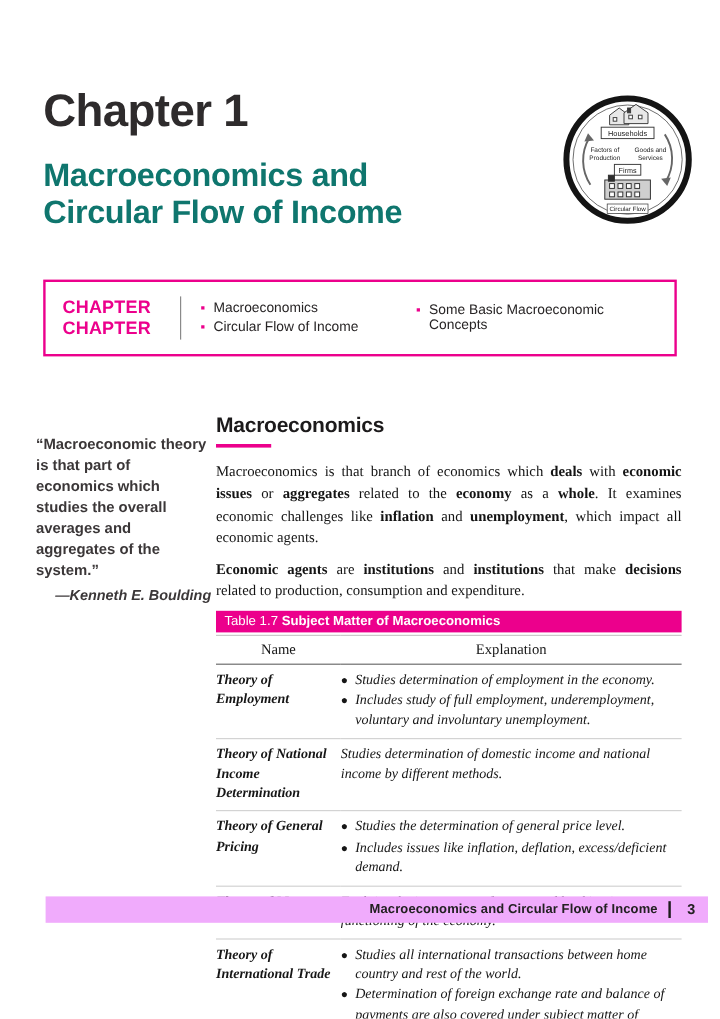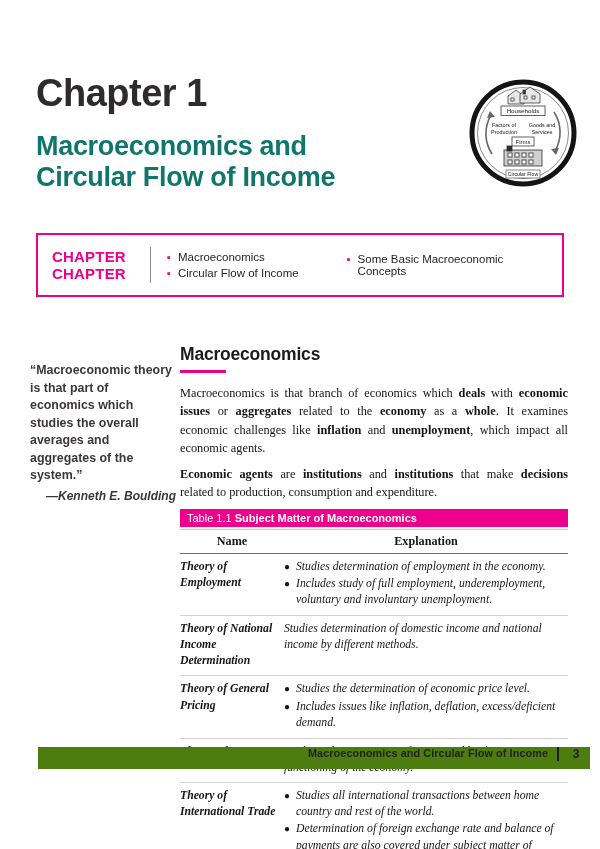--- a/index.html
+++ b/index.html
@@ -40,34 +40,34 @@
   .body-para{font-family:Liberation Serif, serif;font-size:12.3px;line-height:1.5;
              text-align:justify;color:#141414;margin:0 0 7px 0;}
   .body-para b{font-weight:700;}
 
   .table-caption{background:#EC008C;color:#ffffff;font-size:11px;line-height:16px;
                  padding:1px 7px;margin-top:3px;}
   .table-caption .cap-prefix{font-weight:400;}
   .table-caption .cap-title{font-weight:700;}
 
   table.matter{width:100%;border-collapse:collapse;margin-top:2px;}
-  table.matter th{font-family:"Liberation Serif",serif;font-weight:700;font-size:12.2px;
+  table.matter th{font-family:"Liberation Serif",serif;font-weight:400;font-size:12.2px;
                   text-align:center;padding:4px 0 4px 0;
                   border-top:1px solid #c9c9c9;border-bottom:1.5px solid #6e6e6e;color:#161616;}
   table.matter td{font-family:"Liberation Serif",serif;font-size:11.7px;line-height:1.38;
                   vertical-align:top;padding:5px 0 6px 0;border-bottom:1px solid #d3d3d3;color:#161616;font-style:italic;}
   td.name{width:104px;font-weight:700;padding-right:12px;}
   td.expl .plain{padding-right:2px;}
   td.expl .bullet{display:flex;align-items:baseline;margin-bottom:1px;}
   td.expl .dot{flex:0 0 12px;font-size:10px;}
   td.expl .btext{flex:1;}
 
   
-  .footer{position:absolute;left:38px;top:747px;width:552px;height:22px;background:#4d7c0f;
-          display:flex;justify-content:flex-end;gap:9px;
+  .footer{position:absolute;left:38px;top:747px;width:552px;height:22px;background:#f0abfc;
+          display:flex;align-items:center;justify-content:flex-end;gap:9px;
           padding-right:6px;box-sizing:border-box;}
   .footer-text{font-weight:700;font-size:10.8px;color:#232022;letter-spacing:.1px;}
   .footer-divider{width:2px;height:14px;background:#1d1b1c;}
   .footer-page{font-weight:700;font-size:12px;color:#232022;width:16px;text-align:center;}
 </style>
 </head>
 <body>
 
 <div class="page">
 
@@ -159,21 +159,21 @@
   </div>
 
   <div class="main">
     <div class="sec-heading">Macroeconomics</div>
     <div class="sec-underline"></div>
 
     <p class="body-para">Macroeconomics is that branch of economics which <b>deals</b> with <b>economic issues</b> or <b>aggregates</b> related to the <b>economy</b> as a <b>whole</b>. It examines economic challenges like <b>inflation</b> and <b>unemployment</b>, which impact all economic agents.</p>
     <p class="body-para"><b>Economic agents</b> are <b>institutions</b> and <b>institutions</b> that make <b>decisions</b> related to production, consumption and expenditure.</p>
 
     <div class="table-caption">
-      <span class="cap-prefix">Table 1.1</span>
+      <span class="cap-prefix">Table 1.7</span>
       <span class="cap-title">Subject Matter of Macroeconomics</span>
     </div>
 
     <table class="matter">
       <thead>
         <tr>
           <th>Name</th>
           <th>Explanation</th>
         </tr>
       </thead>
@@ -195,21 +195,21 @@
             <td class="name">Theory of National Income Determination</td>
             <td class="expl">
               <div class="plain">Studies determination of domestic income and national income by different methods.</div>
             </td>
           </tr>
           <tr>
             <td class="name">Theory of General Pricing</td>
             <td class="expl">
               <div class="bullet">
                 <span class="dot">●</span>
-                <span class="btext">Studies the determination of economic price level.</span>
+                <span class="btext">Studies the determination of general price level.</span>
               </div>
               <div class="bullet">
                 <span class="dot">●</span>
                 <span class="btext">Includes issues like inflation, deflation, excess/deficient demand.</span>
               </div>
             </td>
           </tr>
           <tr>
             <td class="name">Theory of Money</td>
             <td class="expl">

